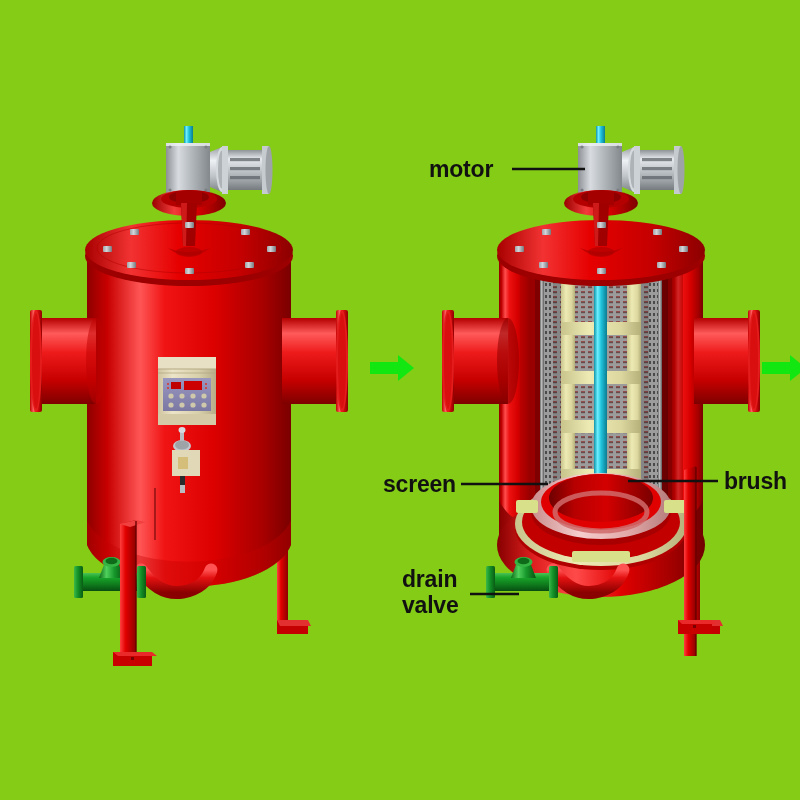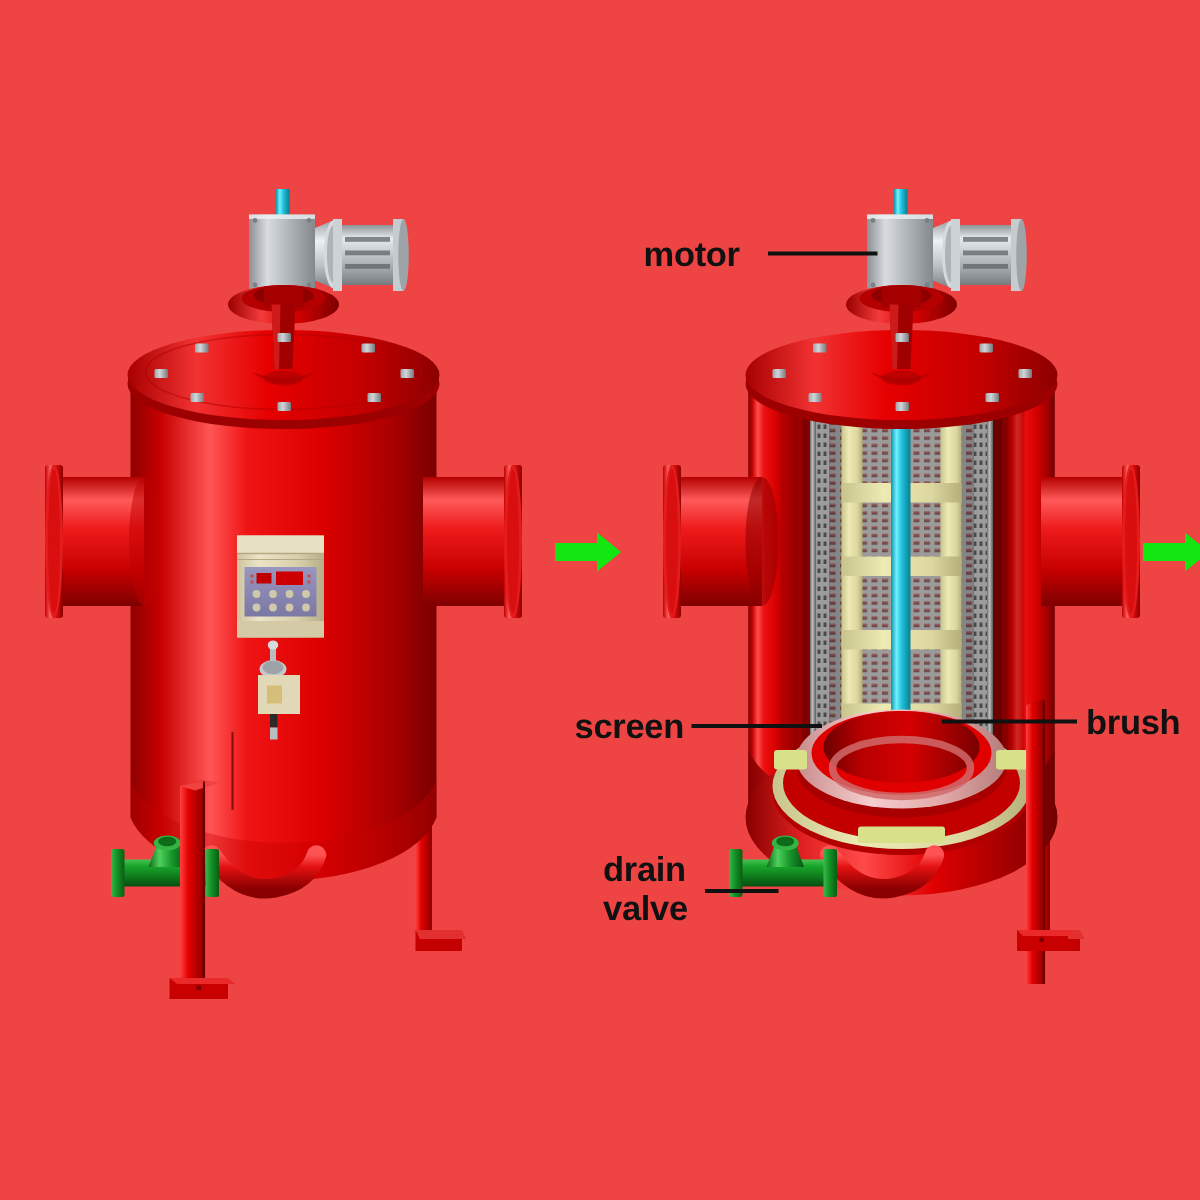--- a/index.html
+++ b/index.html
@@ -10,21 +10,21 @@
   body {
     width: 800px;
     height: 800px;
     font-family: "Liberation Sans", sans-serif;
     overflow: hidden;
   }
   #stage {
     position: relative;
     width: 800px;
     height: 800px;
-    background: #ef4444;
+    background: #84cc16;
   }
   svg.diagram {
     position: absolute;
     top: 0;
     left: 0;
     width: 800px;
     height: 800px;
     display: block;
   }
   .callout-text {

